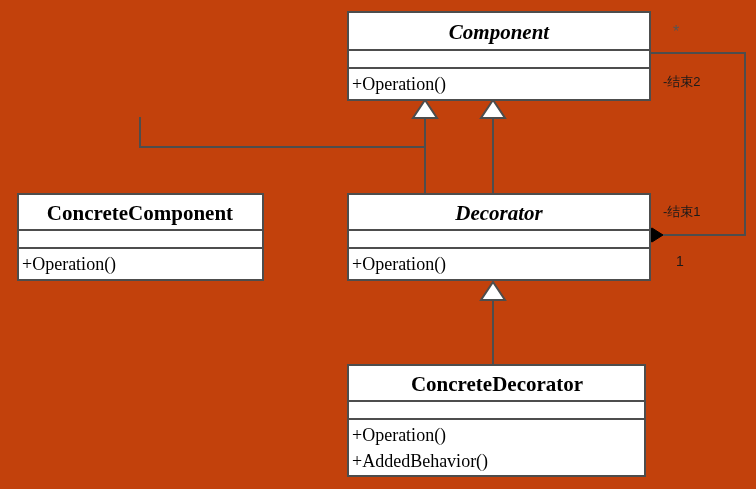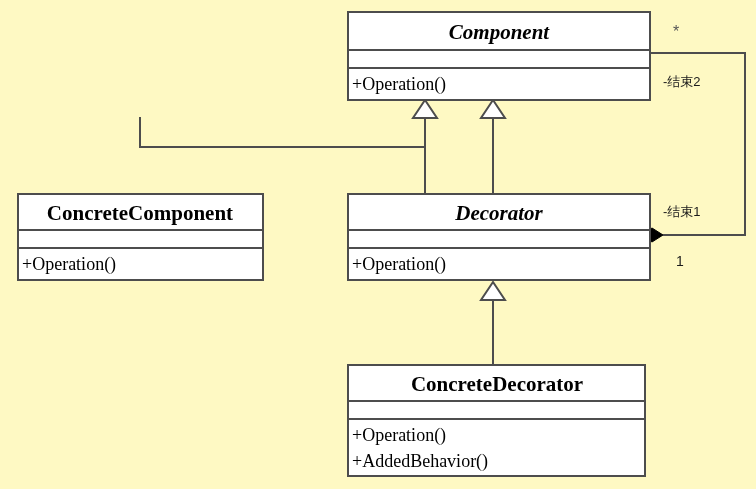--- a/index.html
+++ b/index.html
@@ -4,21 +4,21 @@
 <style>
   html, body {
     margin: 0;
     padding: 0;
     background: #ffffff;
   }
   #diagram-root {
     position: relative;
     width: 756px;
     height: 489px;
-    background: #fef9c3;
+    background: #c2410c;
     font-family: "Liberation Serif", "DejaVu Serif", serif;
     overflow: hidden;
   }
   svg.canvas {
     position: absolute;
     left: 0;
     top: 0;
     width: 756px;
     height: 489px;
   }

